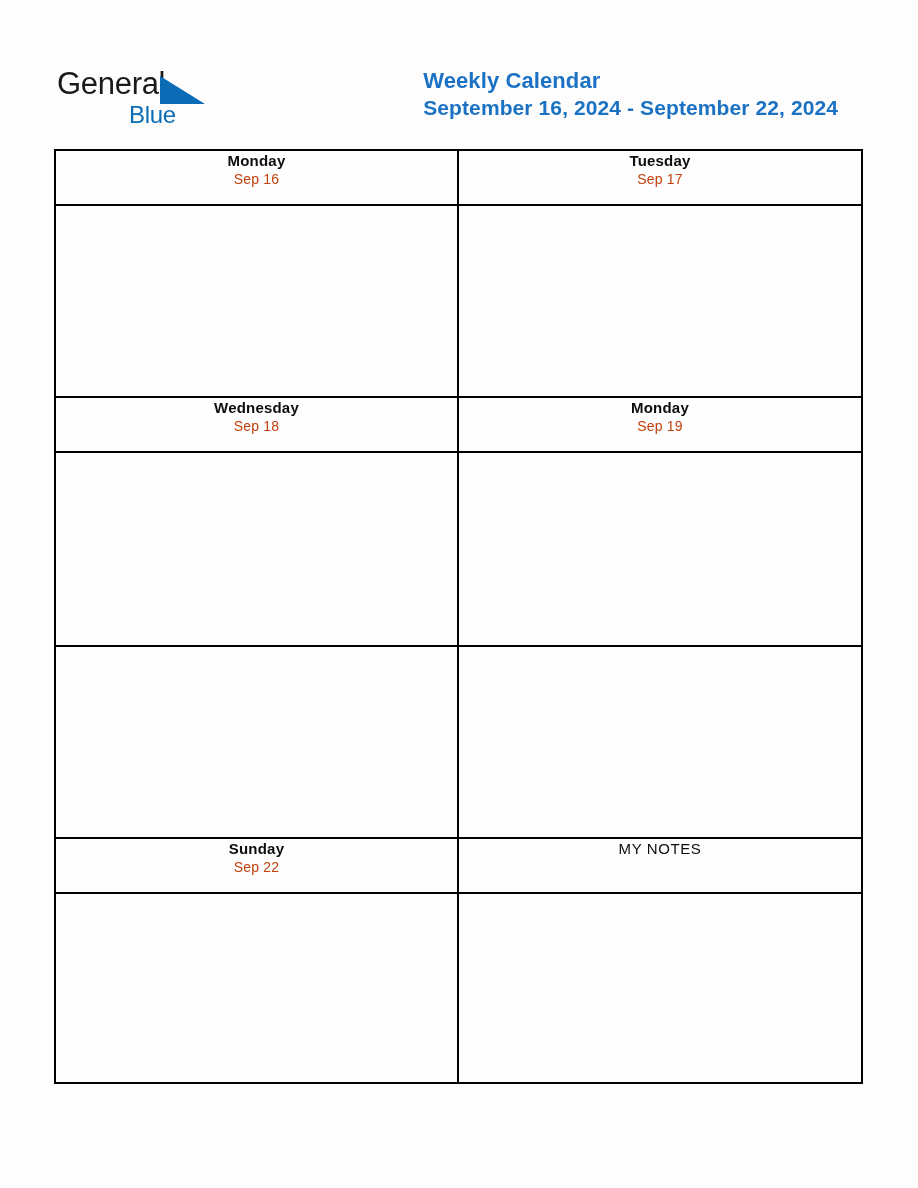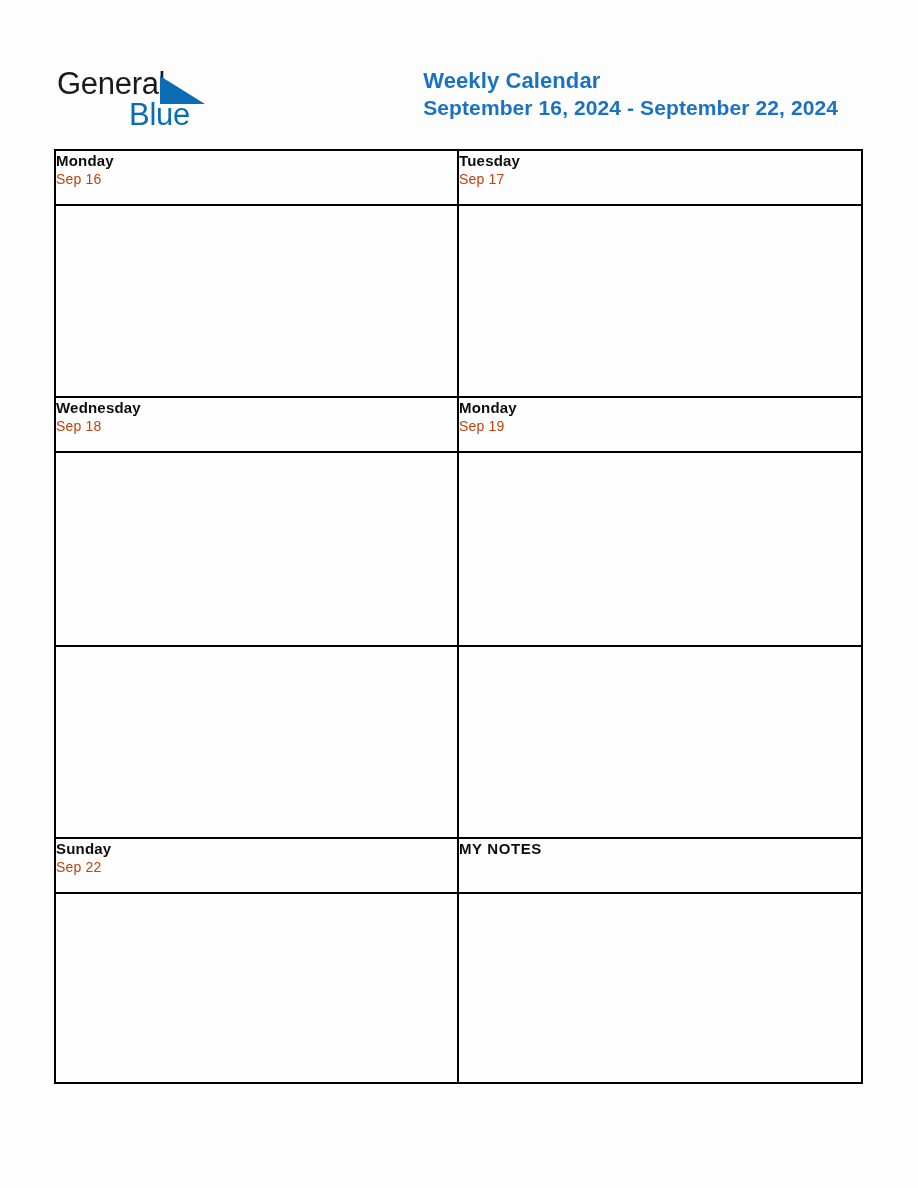--- a/index.html
+++ b/index.html
@@ -57,21 +57,21 @@
     width: 0;
     height: 0;
     border-left: 45px solid #0b6cb5;
     border-top: 28px solid transparent;
   }
   .logo-blue {
     position: absolute;
     left: 72px;
     top: 31px;
     font-family: "Liberation Sans", sans-serif;
-    font-size: 31px;
+    font-size: 24px;
     font-weight: 400;
     letter-spacing: -0.3px;
     color: #0b6cb5;
     line-height: 36px;
     white-space: nowrap;
   }
 
   
   .title-block {
     position: absolute;
@@ -112,21 +112,21 @@
     margin: 0;
     vertical-align: top;
     background: #fefefe;
   }
   #calendar col.col-left  { width: 403px; }
   #calendar col.col-right { width: 404px; }
 
   td.day-head {
     background: #9bc0e4;
     height: 50px;
-    text-align: left;
+    text-align: center;
     vertical-align: middle;
     padding: 0;
   }
   .day-name {
     display: block;
     font-family: "Liberation Sans", sans-serif;
     font-size: 15px;
     font-weight: bold;
     color: #0d0d0d;
     line-height: 19px;
@@ -138,21 +138,21 @@
     font-size: 14px;
     font-weight: 400;
     color: #c2410c;
     line-height: 19px;
     letter-spacing: 0.2px;
   }
   .notes-title {
     display: block;
     font-family: "Liberation Sans", sans-serif;
     font-size: 15px;
-    font-weight: bold;
+    font-weight: normal;
     color: #0d0d0d;
     line-height: 19px;
     letter-spacing: 0.6px;
   }
 
   td.day-body { background: #fefefe; }
   .r1 { height: 180px; }
   .r2 { height: 181px; }
   .r3 { height: 180px; }
   .r4 { height: 178px; }

